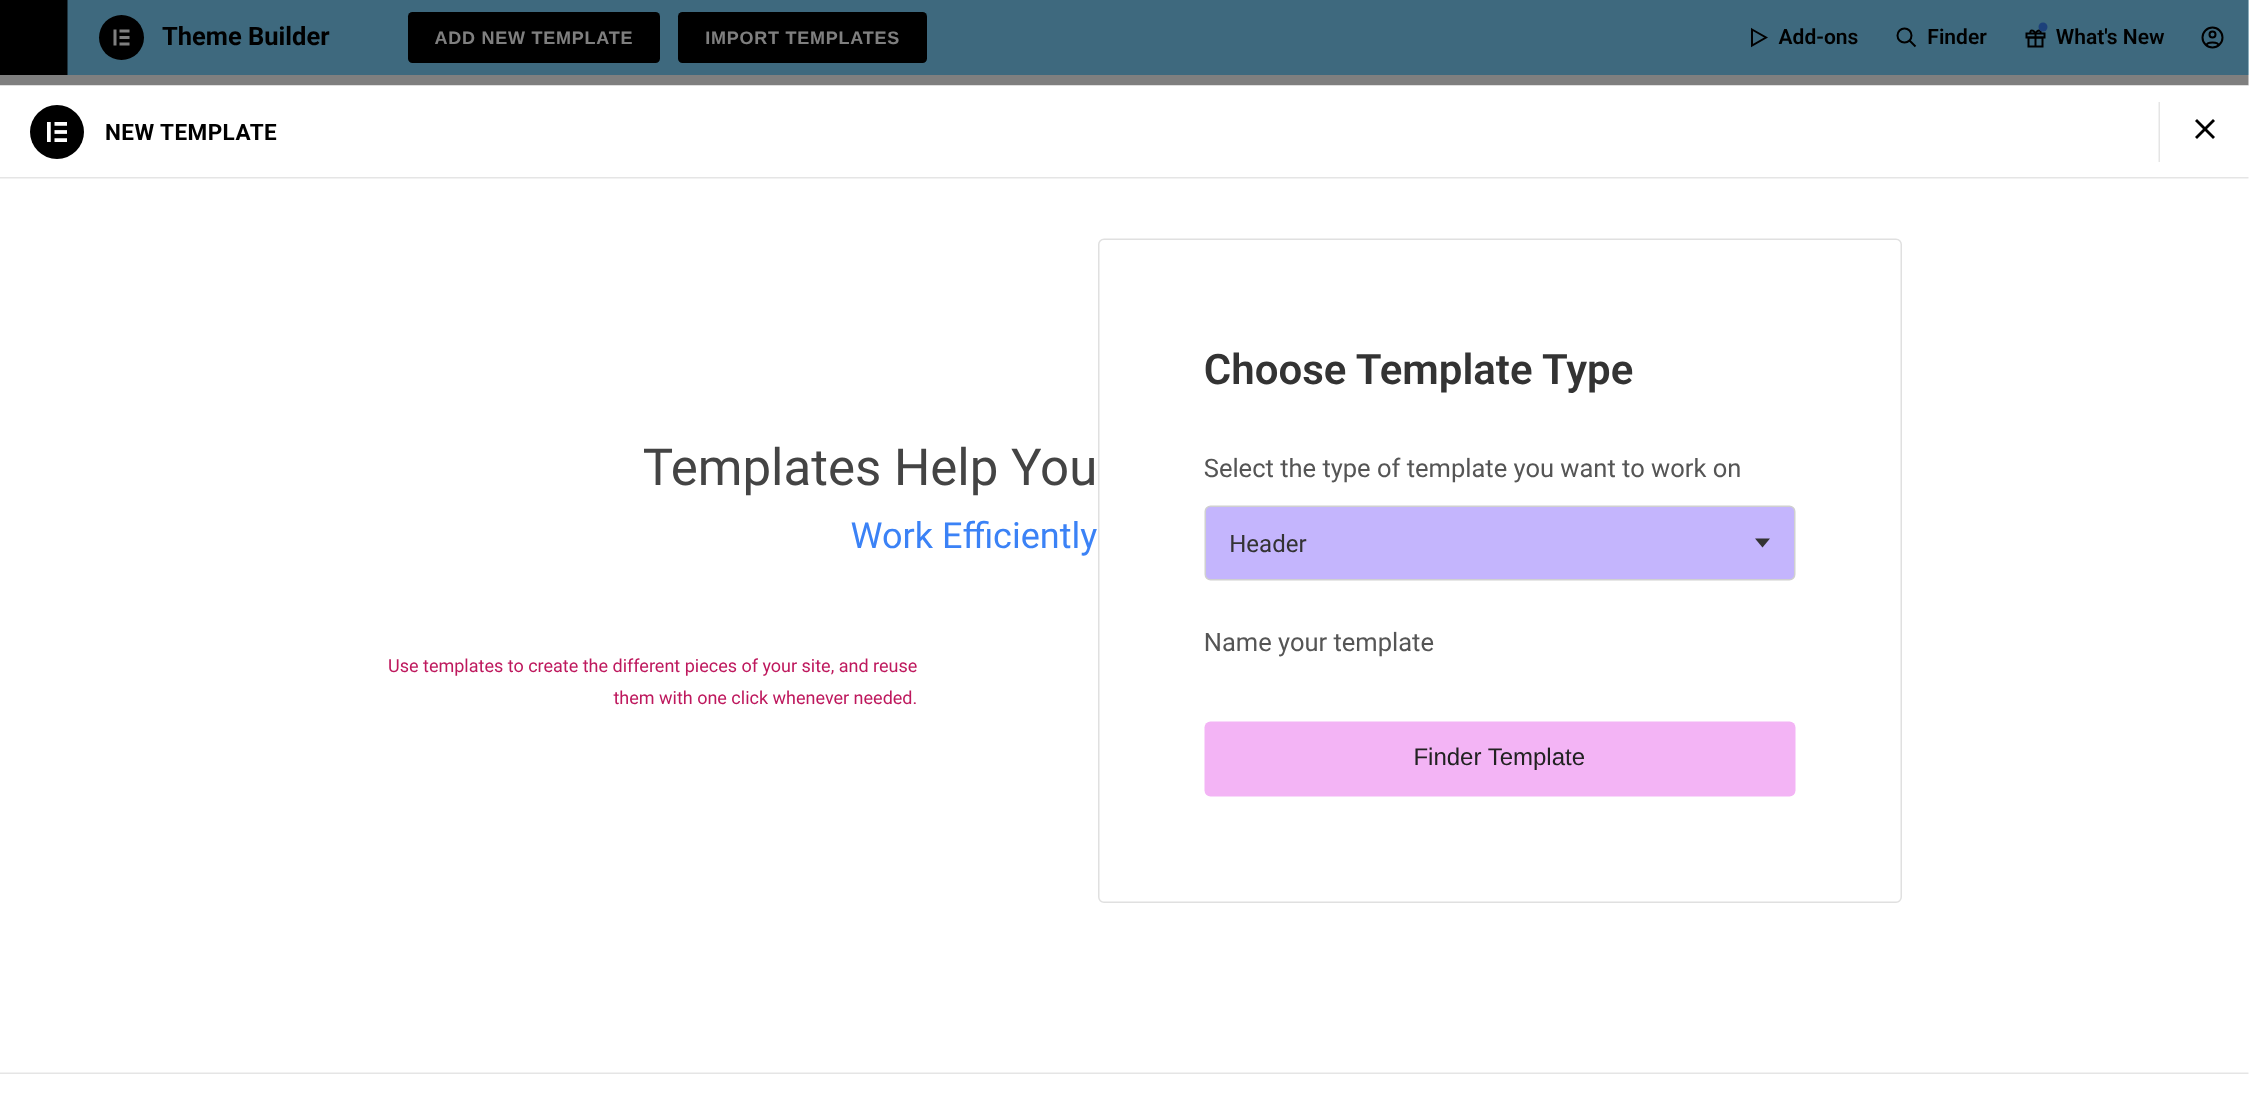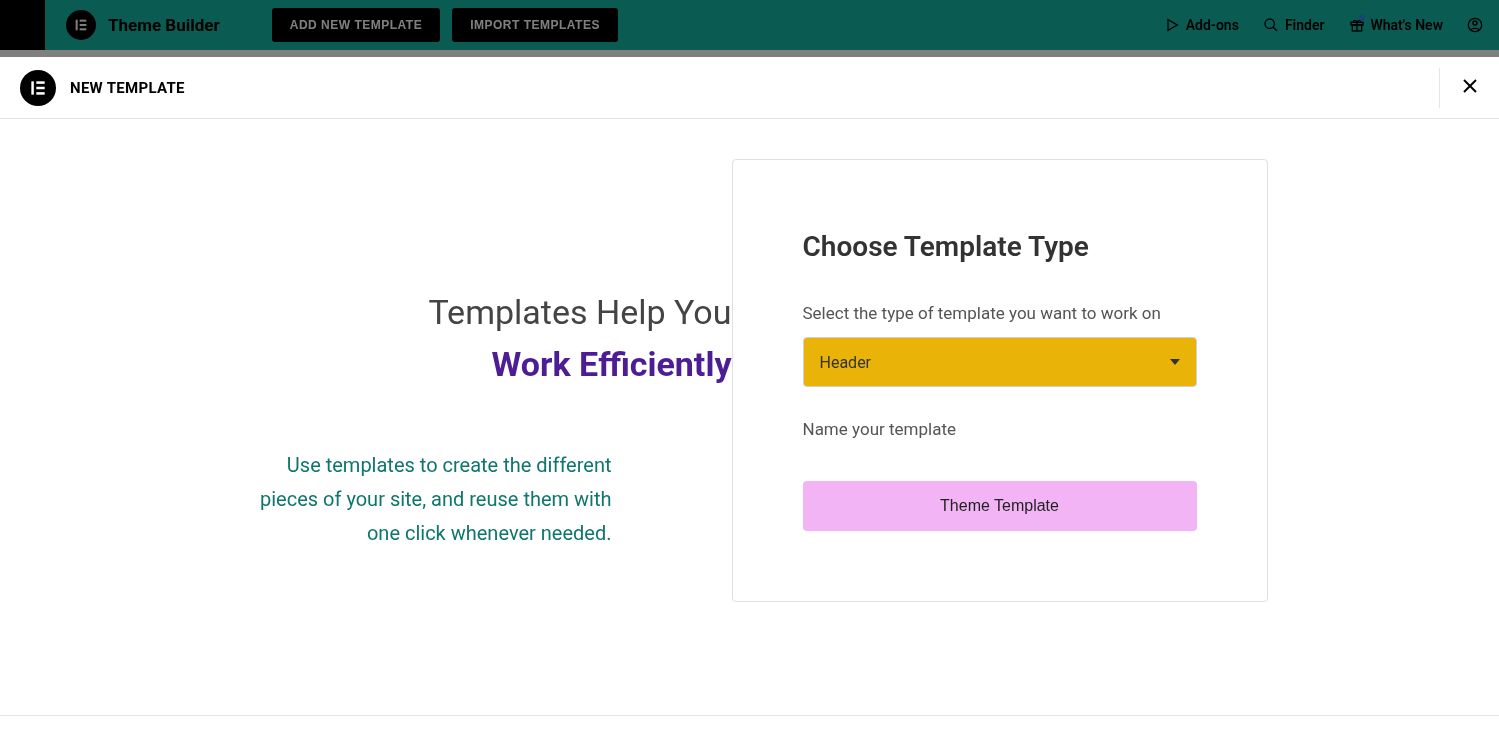--- a/index.html
+++ b/index.html
@@ -17,21 +17,21 @@
       position: relative;
     }
 
     
     .bg-header {
       position: absolute;
       top: 0;
       left: 0;
       right: 0;
       height: 50px;
-      background: #14b8a6;
+      background: #7dd3fc;
       display: flex;
       align-items: center;
       padding: 0 16px;
       gap: 12px;
     }
 
     .bg-sidebar-stub {
       position: absolute;
       top: 0;
       left: 0;
@@ -194,30 +194,30 @@
     }
 
     .info-heading-light {
       font-size: 34px;
       font-weight: 400;
       color: #444;
       line-height: 1.4;
     }
 
     .info-heading-bold {
-      font-size: 34px;
-      font-weight: 700;
-      color: #4c1d95;
+      font-size: 24px;
+      font-weight: 400;
+      color: #3b82f6;
       line-height: 1.4;
       margin-top: 4px;
     }
 
     .info-paragraph {
-      font-size: 20px;
-      color: #0f766e;
+      font-size: 12px;
+      color: #be185d;
       line-height: 1.7;
       margin-top: 60px;
       max-width: 380px;
     }
 
     .form-card {
       width: 536px;
       border: 1px solid #e0e0e0;
       border-radius: 4px;
       padding: 70px 70px 70px 70px;
@@ -239,21 +239,21 @@
     }
 
     .form-select {
       width: 100%;
       height: 50px;
       border: 1px solid #d0d0d0;
       border-radius: 4px;
       padding: 0 16px;
       font-size: 16px;
       color: #333;
-      background: #eab308;
+      background: #c4b5fd;
       appearance: none;
       position: relative;
       display: flex;
       align-items: center;
       justify-content: space-between;
       cursor: pointer;
     }
 
     .form-select .caret {
       width: 0;
@@ -396,15 +396,15 @@
       <div class="form-select">
         <span>Header</span>
         <span class="caret"></span>
       </div>
     </div>
 
     <div class="form-group">
       <label class="form-label">Name your template</label>
     </div>
 
-    <button class="create-button">Theme Template</button>
+    <button class="create-button">Finder Template</button>
   </div>
 </div>
 
 </body></html>

